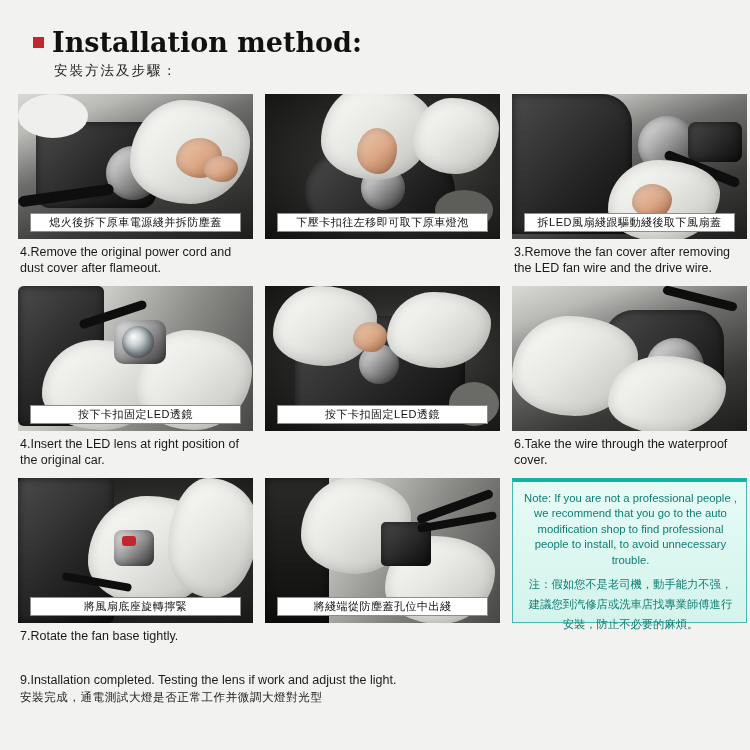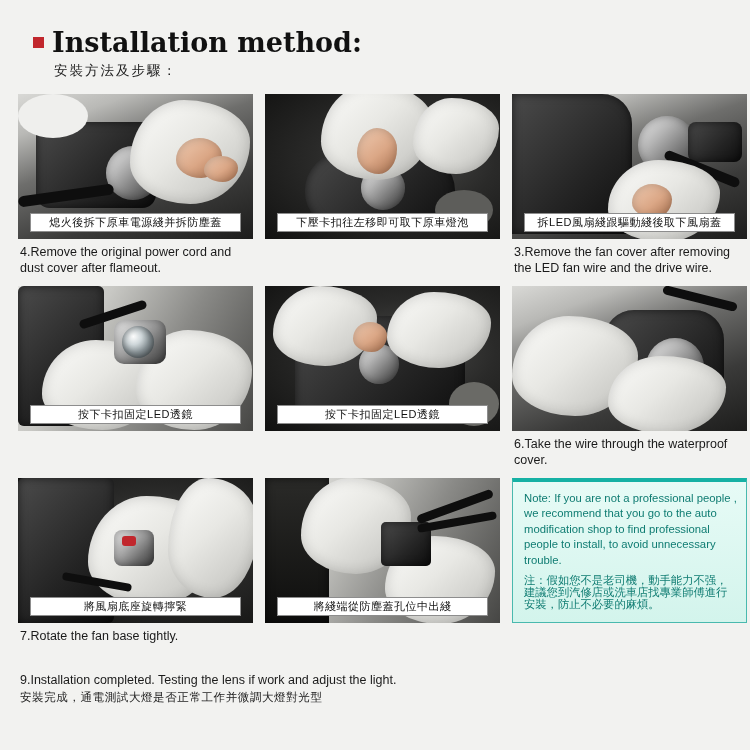--- a/index.html
+++ b/index.html
@@ -155,29 +155,30 @@
 
   
   .note-box {
     width: 235px;
     height: 145px;
     box-sizing: border-box;
     border: 1px solid #49b9ae;
     border-top: 4px solid #16b1a4;
     background: linear-gradient(180deg, #e7fbf6 0%, #d3f4ec 100%);
     padding: 9px 9px 6px 11px;
+    text-align: center;
   }
   .note-en {
     font-size: 11.3px;
     line-height: 15.5px;
     color: #0f7c72;
   }
   .note-cn {
     font-size: 11.3px;
-    line-height: 12px;
+    line-height: 20px;
     color: #0f7c72;
     margin-top: 6px;
     font-family: Liberation Serif, serif;
   }
 
   
   .footer {
     margin-top: 4px;
     padding-left: 2px;
   }
@@ -256,20 +257,21 @@
         <div class="scene bg-light">
           <div class="black-part" style="left:0px;top:0px;width:86px;height:140px;"></div>
           <div class="hand" style="left:24px;top:54px;width:120px;height:90px;"></div>
           <div class="hand" style="left:118px;top:44px;width:116px;height:100px;"></div>
           <div class="metal" style="left:96px;top:34px;width:52px;height:44px;border-radius:10px;"></div>
           <div class="glass" style="left:104px;top:40px;width:32px;height:32px;"></div>
           <div class="wire" style="left:60px;top:24px;width:70px;height:9px;transform:rotate(-18deg);"></div>
         </div>
         <div class="caption-cn">按下卡扣固定LED透鏡</div>
       </div>
+      <div class="caption-en">4.Insert the LED lens at right position of the original car.</div>
     </div>
 
     <div class="cell">
       <div class="photo">
         <div class="scene bg-dark">
           <div class="black-part" style="left:30px;top:30px;width:170px;height:108px;border-radius:20px;"></div>
           <div class="metal" style="left:94px;top:58px;width:40px;height:40px;"></div>
           <div class="hand" style="left:8px;top:0px;width:104px;height:80px;"></div>
           <div class="hand" style="left:122px;top:6px;width:104px;height:76px;"></div>
           <div class="skin" style="left:88px;top:36px;width:34px;height:30px;"></div>

